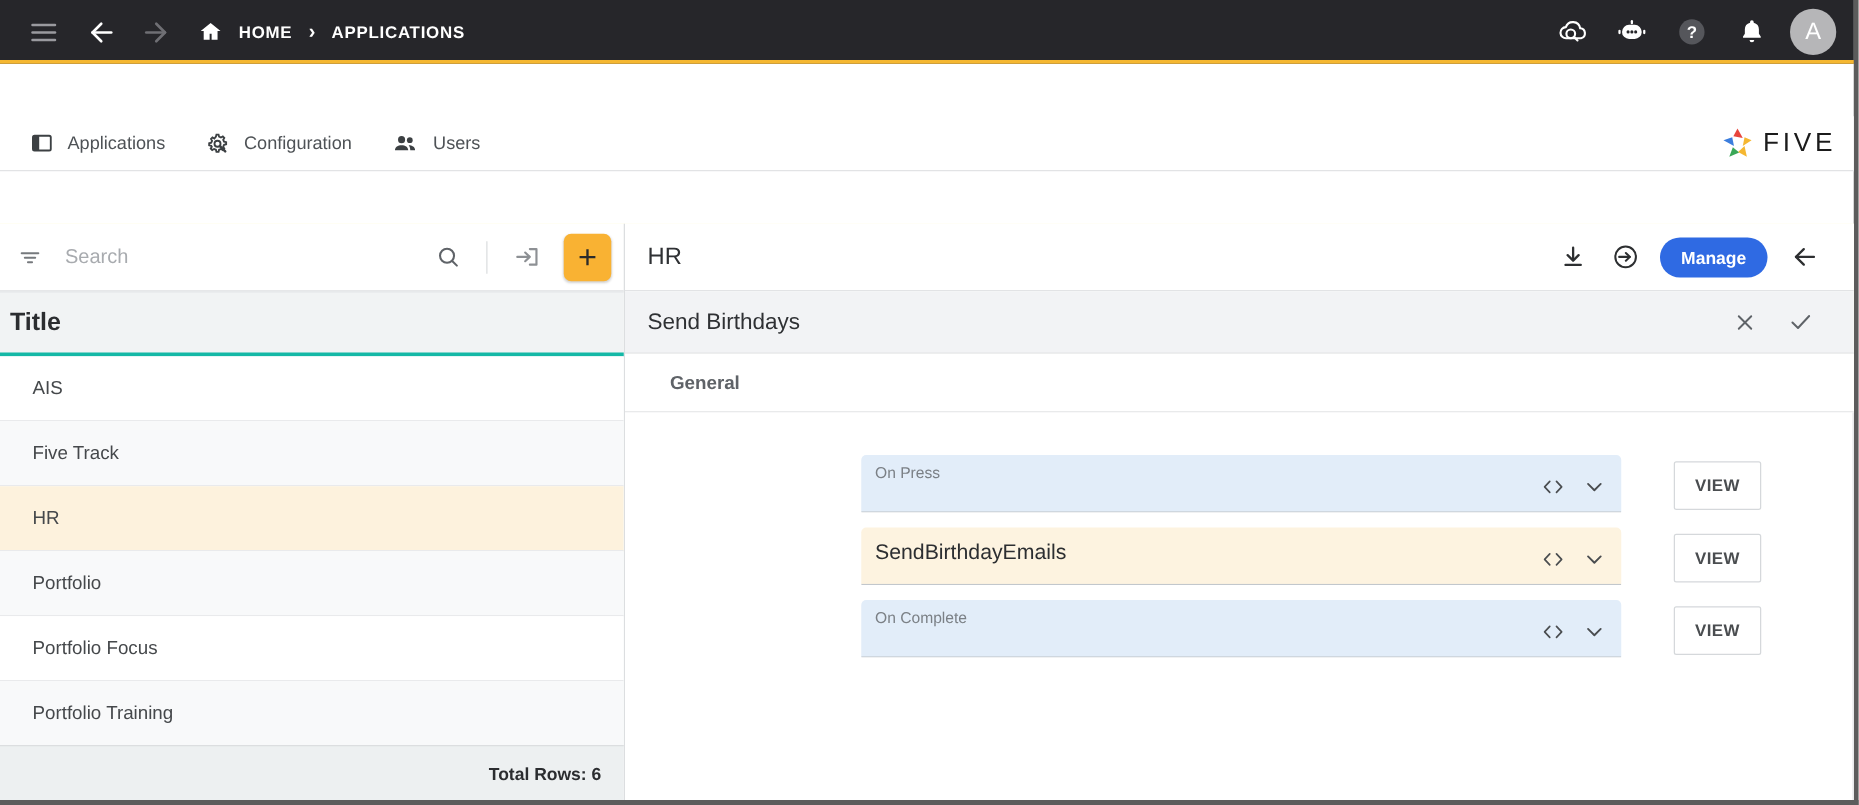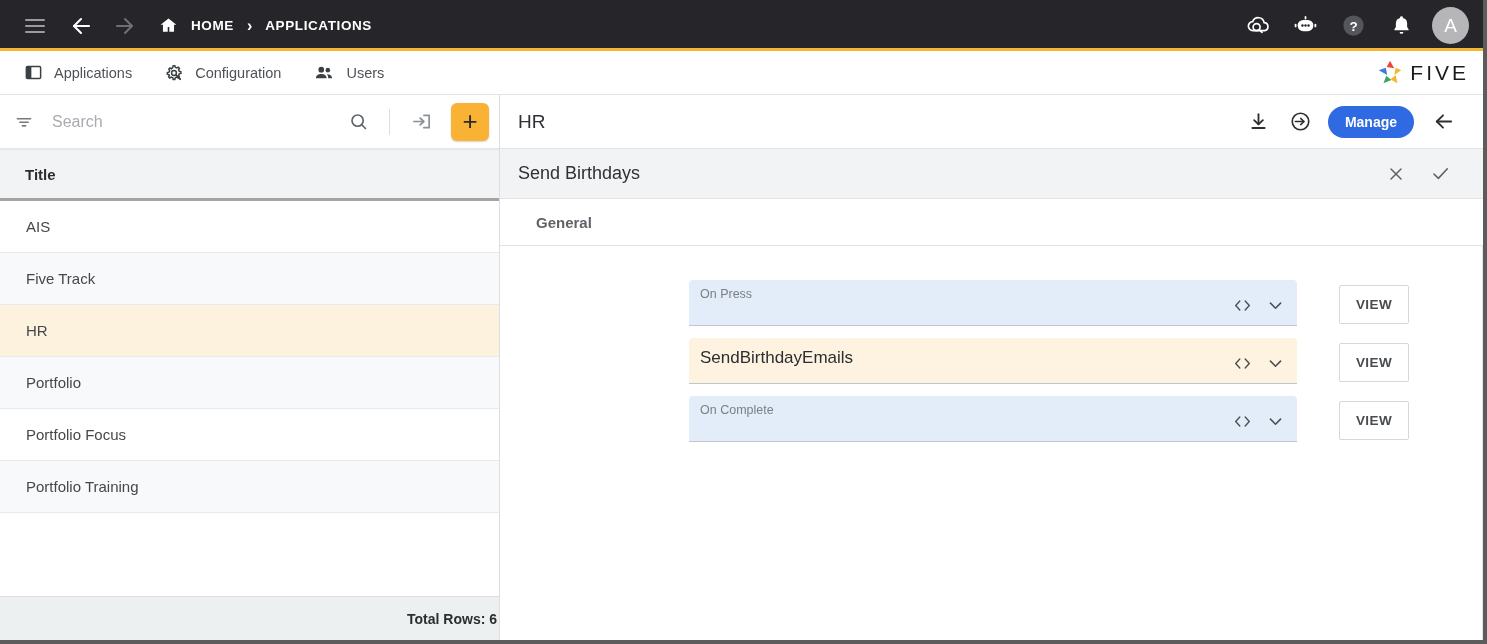--- a/index.html
+++ b/index.html
@@ -8,20 +8,21 @@
     font-family: "Liberation Sans", sans-serif;
     background: #ffffff;
     overflow: hidden;
   }
   .app {
     width: 1487px; height: 644px;
     position: relative;
     display: flex; flex-direction: column;
     border-right: 4px solid #5c5c5c;
     border-bottom: 4px solid #5c5c5c;
+    gap: 42px;
   }
 
   
   .topbar {
     height: 51px;
     background: #26262a;
     display: flex; align-items: center;
     flex: 0 0 51px;
     padding: 0 14px 0 18px;
     position: relative;
@@ -110,42 +111,42 @@
     background:#f9b233; color:#2b2b2b;
     display:flex; align-items:center; justify-content:center;
     font-size:26px; font-weight:300; cursor:pointer;
     margin-left:4px;
     box-shadow: 0 1px 2px rgba(0,0,0,.18);
   }
   .colhdr {
     height:52px; flex:0 0 52px;
     background:#f1f3f4;
     display:flex; align-items:center;
-    padding-left:25px;
-    font-size:15px; font-weight:700; color:#2b2d30;
-    border-bottom:3px solid #a3a3a3;
+    padding-left:8px;
+    font-size:20px; font-weight:700; color:#2b2d30;
+    border-bottom:3px solid #14b8a6;
     border-top:1px solid #e3e5e7;
   }
   .rows { flex:1 1 auto; overflow:hidden; min-height:0; }
   .row {
     height:52px; display:flex; align-items:center;
     padding-left:26px;
     font-size:15px; color:#45484b;
     border-bottom:1px solid #e9eaec;
     cursor:pointer;
   }
   .row.odd  { background:#ffffff; }
   .row.even { background:#f8f9fa; }
   .row.sel  { background:#fdf2dd; }
   .totalbar {
     height:44px; flex:0 0 44px;
     background:#edf0f1;
     border-top:1px solid #dcdee0;
     display:flex; align-items:center; justify-content:flex-end;
-    padding-right:2px;
+    padding-right:18px;
     font-size:14px; font-weight:700; color:#2b2d30;
   }
 
   
   .right { flex:1 1 auto; display:flex; flex-direction:column; min-width:0; background:#ffffff; }
   .rhead {
     height:54px; flex:0 0 54px;
     display:flex; align-items:center;
     padding: 0 18px 0 18px;
     border-bottom:1px solid #e2e3e5;

